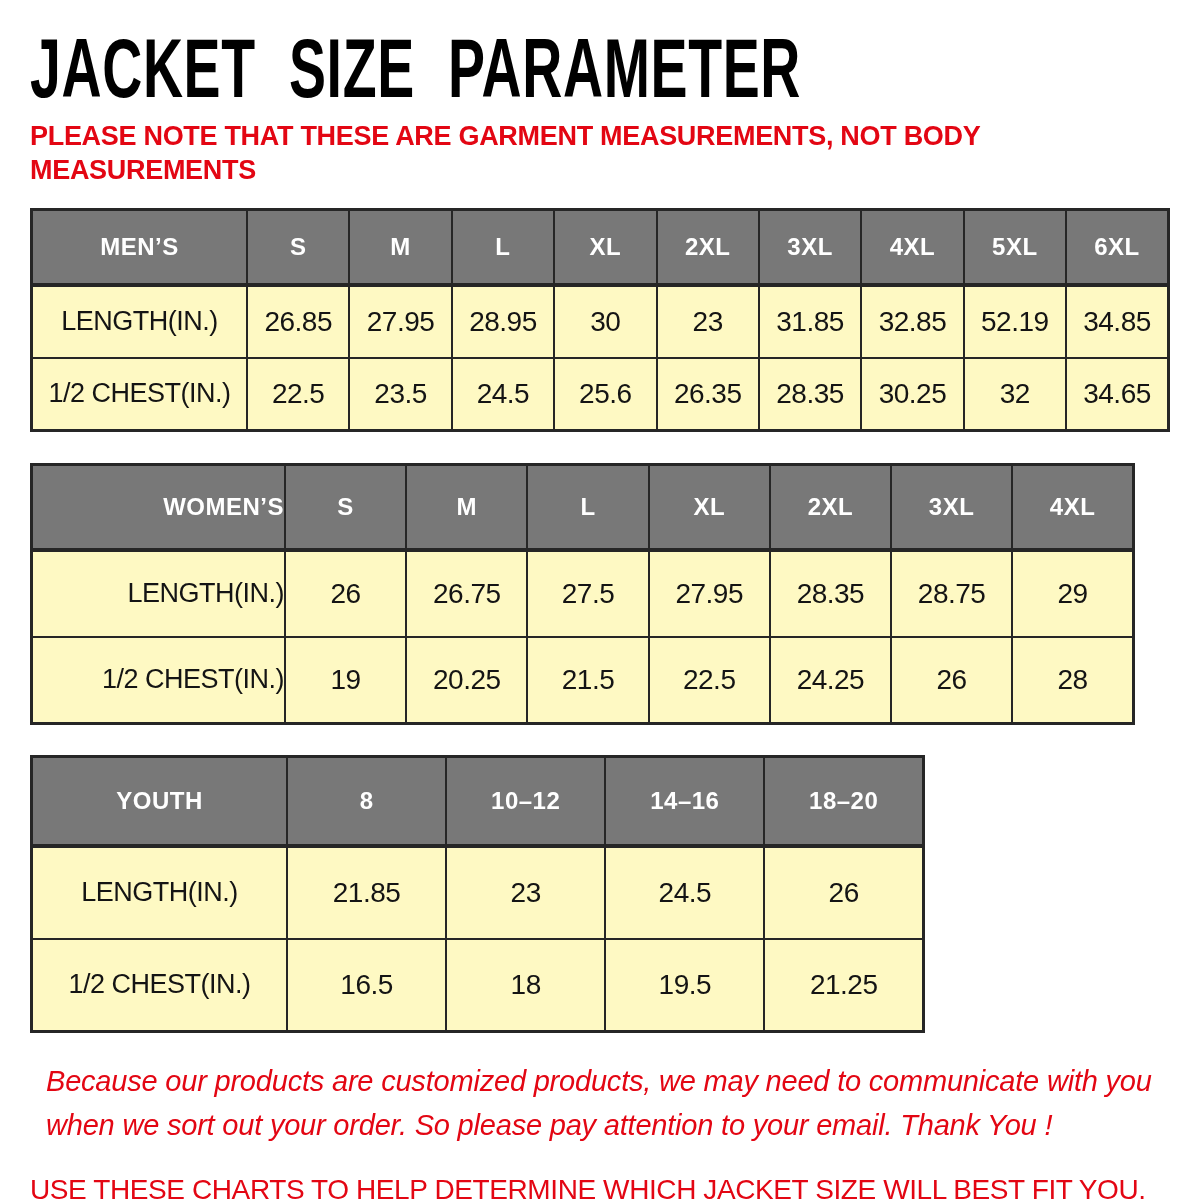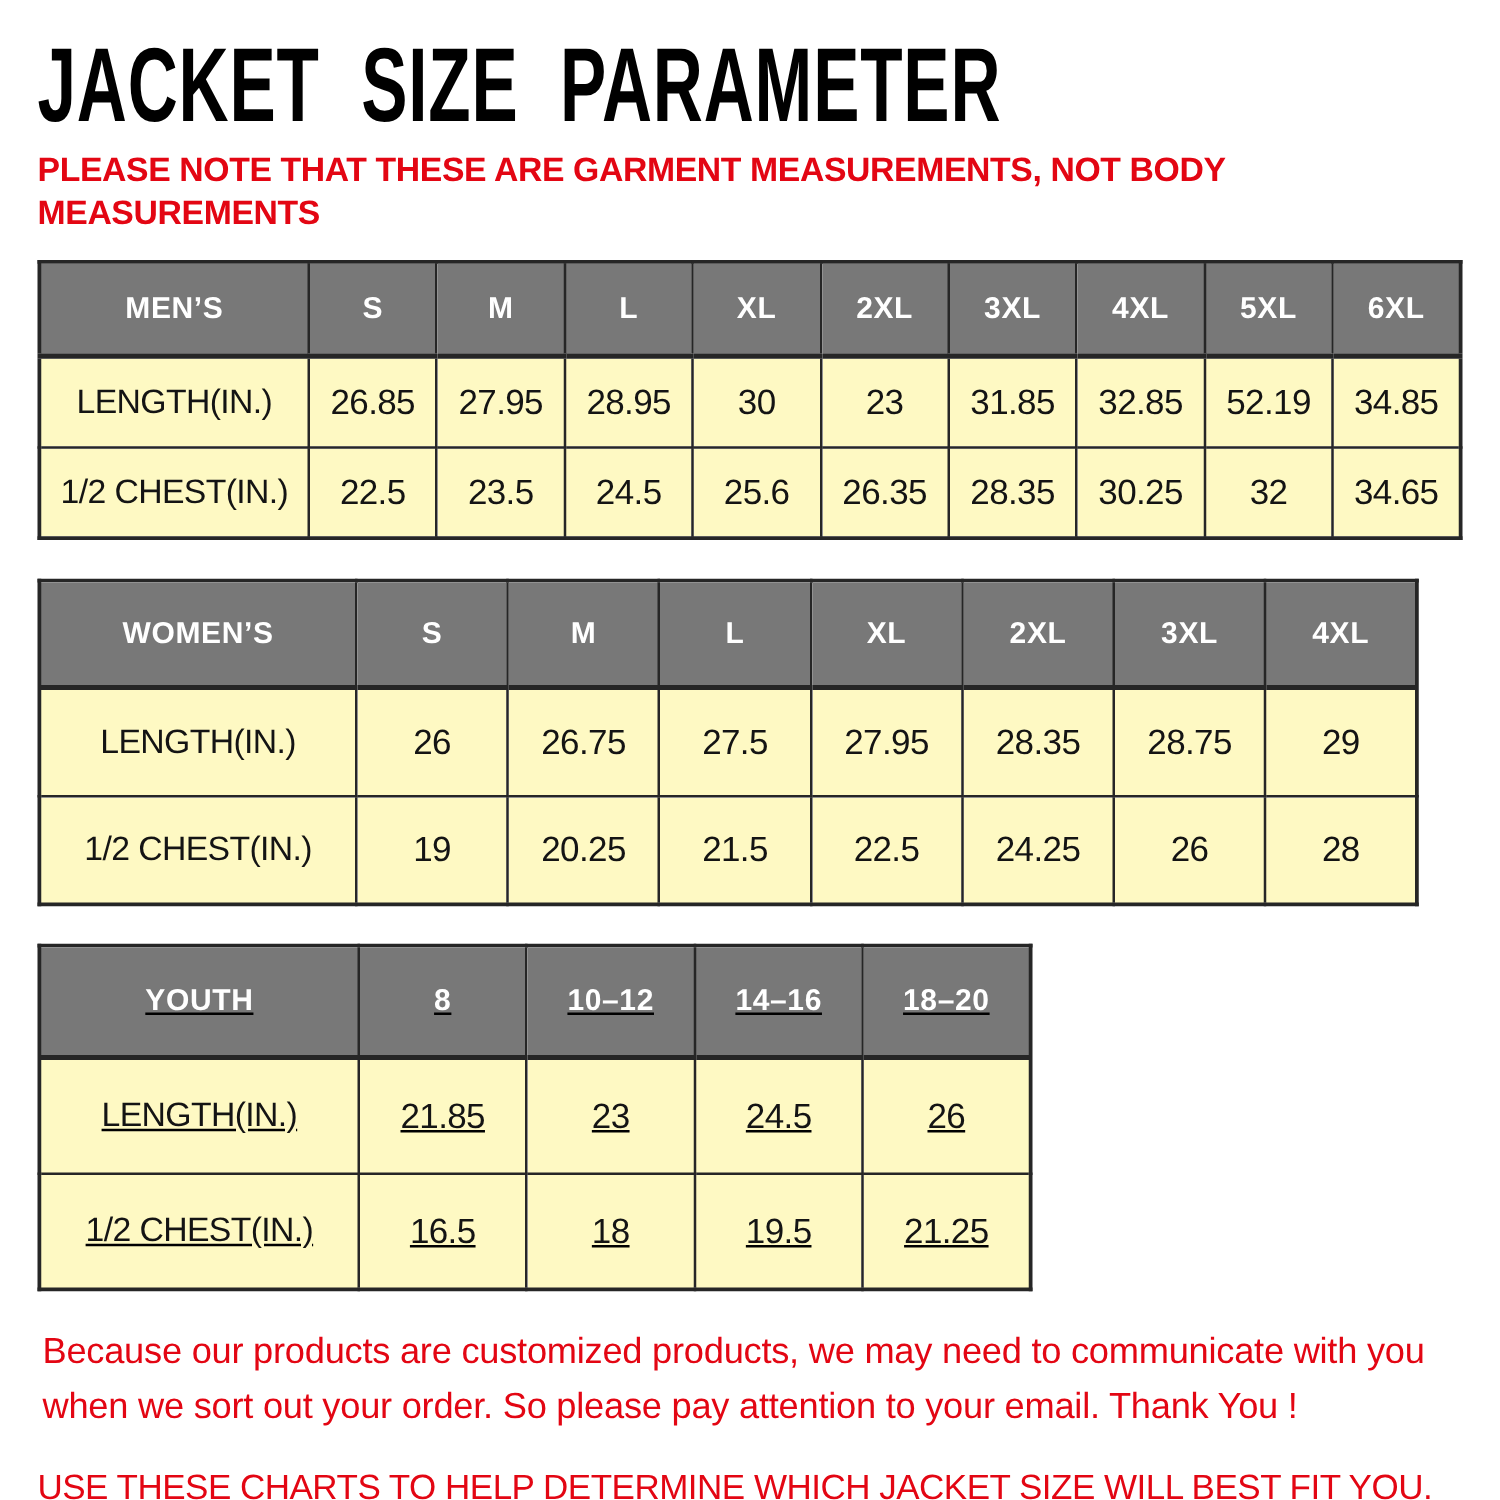--- a/index.html
+++ b/index.html
@@ -73,36 +73,37 @@
     font-size: 27px;
     letter-spacing: -0.5px;
   }
   
   .t-mens { width: 1140px; margin-top: 20px; }
   .t-mens th:first-child, .t-mens td:first-child { width: 213px; }
   .t-mens thead th { height: 72px; }
   .t-mens tbody td { height: 70px; }
   
   .t-womens { width: 1105px; margin-top: 31px; }
-  .t-womens th:first-child, .t-womens td:first-child { width: 251px; }
+  .t-womens th:first-child, .t-womens td:first-child { width: 251px; text-align: right; }
   .t-womens thead th { height: 82px; }
   .t-womens tbody td { height: 84px; }
   
-  .t-youth { width: 796px; margin-top: 30px; text-decoration: underline; }
+  .t-youth { width: 895px; margin-top: 30px; }
   .t-youth th:first-child, .t-youth td:first-child { width: 253px; }
   .t-youth thead th { height: 86px; }
   .t-youth tbody td { height: 90px; }
   
   .footer {
-    margin: 26px 0 0 4px;
+    margin: 26px 0 0 16px;
     font-size: 29px;
     line-height: 1.55;
     font-weight: normal;
     color: var(--red);
     letter-spacing: -0.2px;
+    font-style: italic;
   }
   .footer2 {
     margin: 24px 0 0 0;
     font-size: 28px;
     line-height: 1.3;
     font-weight: normal;
     color: var(--red);
     letter-spacing: -0.4px;
   }
   :root { --red: #e30613; }

